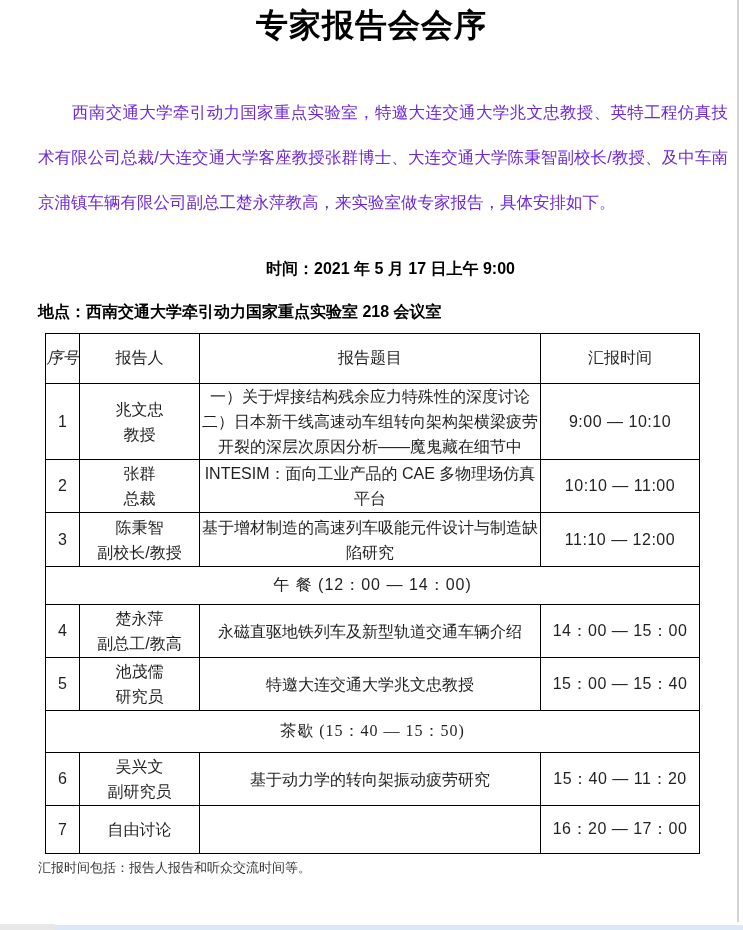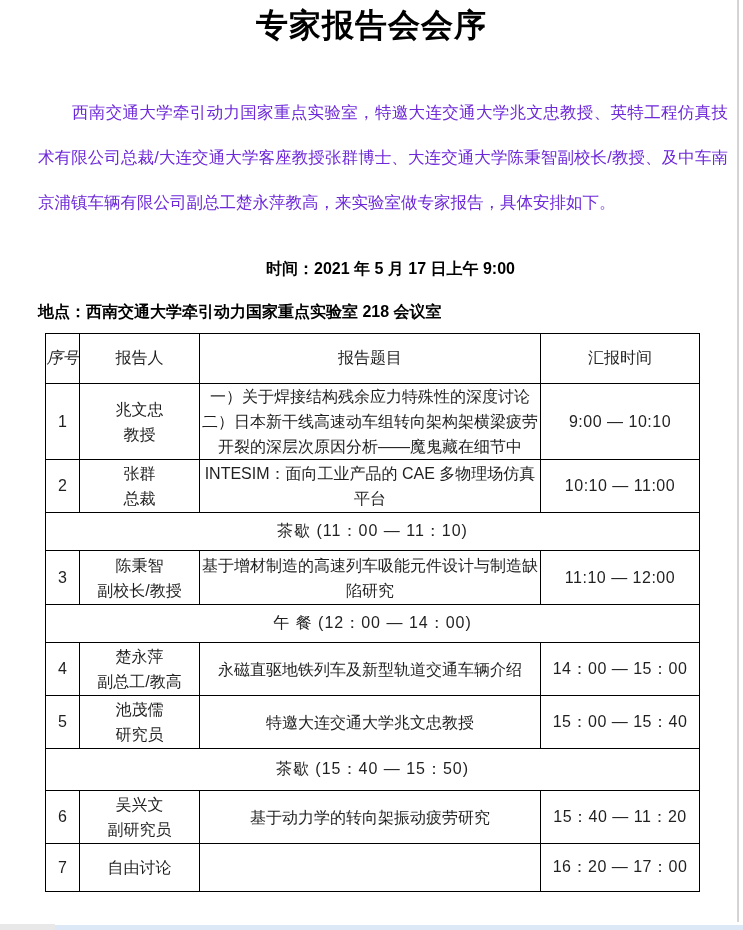--- a/index.html
+++ b/index.html
@@ -78,21 +78,21 @@
   td.break-cell{letter-spacing:1px;}
 
   tr.r-header{height:50px;}
   tr.r-1{height:75px;}
   tr.r-2{height:53px;}
   tr.r-break1{height:38px;}
   tr.r-3{height:54px;}
   tr.r-break2{height:38px;}
   tr.r-4{height:53px;}
   tr.r-5{height:53px;}
-  tr.r-break3{height:42px;}
+  tr.r-break3{height:42px;font-family:Liberation Serif, serif;}
   tr.r-6{height:53px;}
   tr.r-7{height:48px;}
 
   .footnote{
     margin:6px 0 0 38px;
     font-size:13px;
     color:#333;
     line-height:16px;
   }
 
@@ -154,23 +154,20 @@
       </tr>
 
       <tr class="r-2">
         <td>2</td>
         <td class="pre">张群
 总裁</td>
         <td class="topic-center">INTESIM：面向工业产品的 CAE 多物理场仿真平台</td>
         <td class="time-cell">10:10 — 11:00</td>
       </tr>
 
-      <tr class="r-break1">
-        <td class="break-cell" colspan="4">茶歇 (11：00 — 11：10)</td>
-      </tr>
 
       <tr class="r-3">
         <td>3</td>
         <td class="pre">陈秉智
 副校长/教授</td>
         <td class="topic-center">基于增材制造的高速列车吸能元件设计与制造缺陷研究</td>
         <td class="time-cell">11:10 — 12:00</td>
       </tr>
 
       <tr class="r-break2">
@@ -207,20 +204,21 @@
 
       <tr class="r-7">
         <td>7</td>
         <td class="pre">自由讨论</td>
         <td class="topic-center"></td>
         <td class="time-cell">16：20 — 17：00</td>
       </tr>
     </tbody>
   </table>
 
+  <p class="footnote">汇报时间包括：报告人报告和听众交流时间等。</p>
 
   <div class="page-edge-line"></div>
   <div class="bottom-strip">
     <div class="grey"></div>
     <div class="blue"></div>
   </div>
 
 </div>
 
 </body></html>

